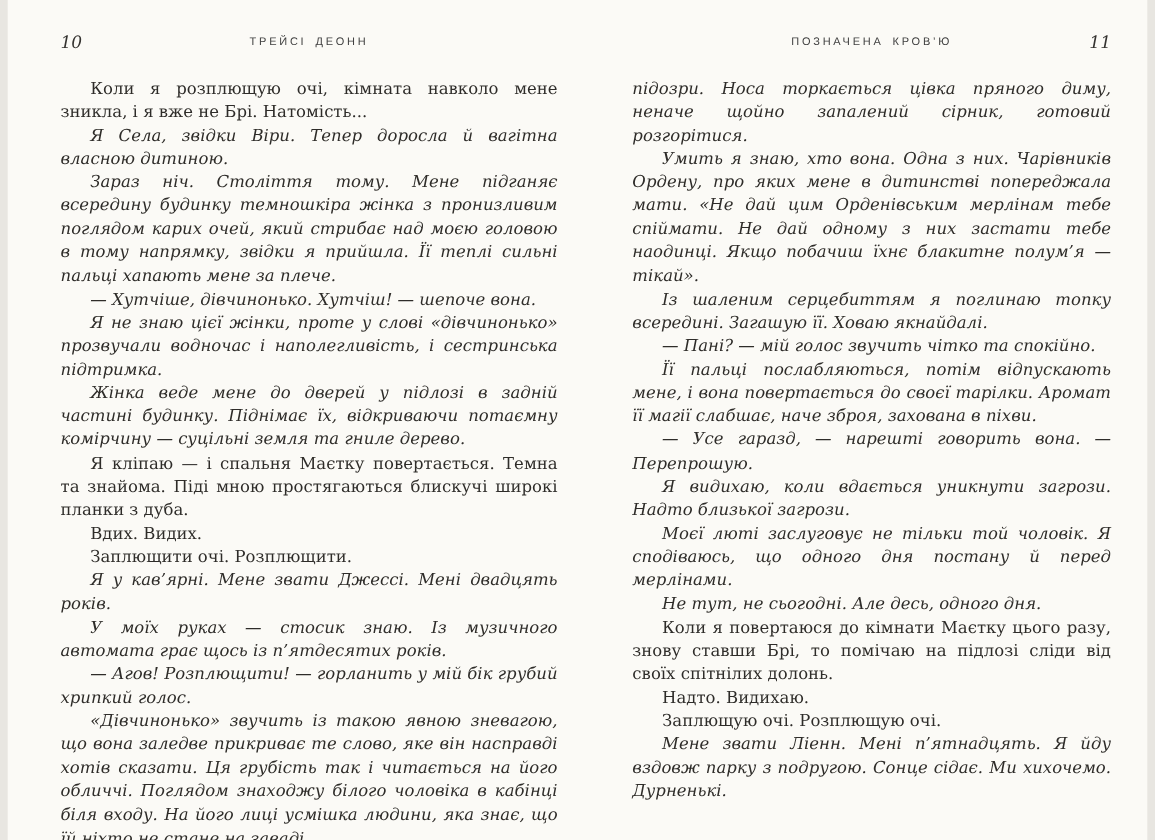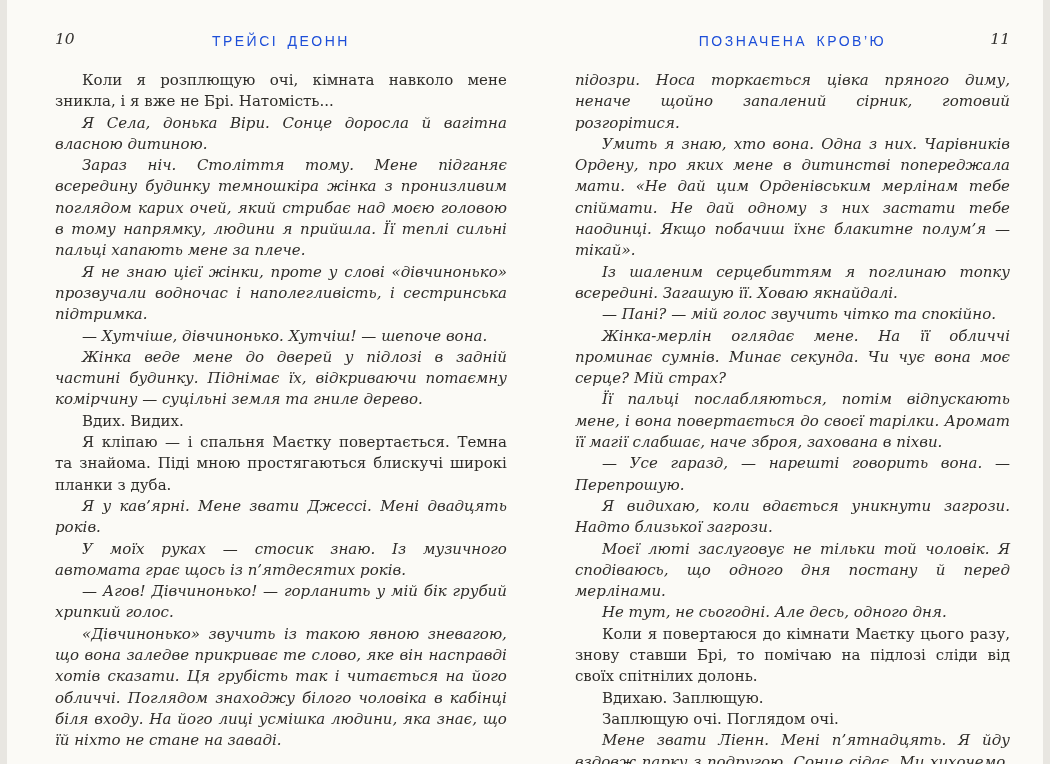--- a/index.html
+++ b/index.html
@@ -35,24 +35,24 @@
     height: 22px;
     margin-bottom: 18px;
   }
   .running-head {
     position: absolute;
     left: 0;
     right: 0;
     top: 3px;
     text-align: center;
     font-family: "Liberation Sans", sans-serif;
-    font-size: 14px;
+    font-size: 10px;
     letter-spacing: 2.5px;
     word-spacing: 3px;
-    color: #1d4ed8;
+    color: #404040;
     white-space: nowrap;
   }
   .page-number {
     position: absolute;
     top: 0;
     font-style: italic;
     font-size: 15.5px;
     color: #34322f;
   }
   .page-number.left-num { left: 0; }
@@ -79,50 +79,50 @@
 
 <div class="spread">
 
   <div class="page page-left">
     <div class="page-header">
       <span class="page-number left-num">10</span>
       <span class="running-head">ТРЕЙСІ ДЕОНН</span>
     </div>
     <div class="page-body">
         <p class="roman">Коли я розплющую очі, кімната навколо мене зникла, і я вже не Брі. Натомість...</p>
-        <p class="italic">Я Села, донька Віри. Сонце доросла й вагітна власною дитиною.</p>
-        <p class="italic">Зараз ніч. Століття тому. Мене підганяє всередину будинку темношкіра жінка з пронизливим поглядом карих очей, який стрибає над моєю головою в тому напрямку, людини я прийшла. Її теплі сильні пальці хапають мене за плече.</p>
+        <p class="italic">Я Села, звідки Віри. Тепер доросла й вагітна власною дитиною.</p>
+        <p class="italic">Зараз ніч. Століття тому. Мене підганяє всередину будинку темношкіра жінка з пронизливим поглядом карих очей, який стрибає над моєю головою в тому напрямку, звідки я прийшла. Її теплі сильні пальці хапають мене за плече.</p>
+        <p class="italic">— Хутчіше, дівчинонько. Хутчіш! — шепоче вона.</p>
         <p class="italic">Я не знаю цієї жінки, проте у слові «дівчинонько» прозвучали водночас і наполегливість, і сестринська підтримка.</p>
-        <p class="italic">— Хутчіше, дівчинонько. Хутчіш! — шепоче вона.</p>
         <p class="italic">Жінка веде мене до дверей у підлозі в задній частині будинку. Піднімає їх, відкриваючи потаємну комірчину — суцільні земля та гниле дерево.</p>
+        <p class="roman">Я кліпаю — і спальня Маєтку повертається. Темна та знайома. Піді мною простягаються блискучі широкі планки з дуба.</p>
         <p class="roman">Вдих. Видих.</p>
-        <p class="roman">Я кліпаю — і спальня Маєтку повертається. Темна та знайома. Піді мною простягаються блискучі широкі планки з дуба.</p>
+        <p class="roman">Заплющити очі. Розплющити.</p>
         <p class="italic">Я у кав’ярні. Мене звати Джессі. Мені двадцять років.</p>
         <p class="italic">У моїх руках — стосик знаю. Із музичного автомата грає щось із п’ятдесятих років.</p>
-        <p class="italic">— Агов! Дівчинонько! — горланить у мій бік грубий хрипкий голос.</p>
+        <p class="italic">— Агов! Розплющити! — горланить у мій бік грубий хрипкий голос.</p>
         <p class="italic">«Дівчинонько» звучить із такою явною зневагою, що вона заледве прикриває те слово, яке він насправді хотів сказати. Ця грубість так і читається на його обличчі. Поглядом знаходжу білого чоловіка в кабінці біля входу. На його лиці усмішка людини, яка знає, що їй ніхто не стане на заваді.</p>
       </div>
   </div>
 
   <div class="page page-right">
     <div class="page-header">
       <span class="running-head">ПОЗНАЧЕНА КРОВ’Ю</span>
       <span class="page-number right-num">11</span>
     </div>
     <div class="page-body">
         <p class="italic no-indent">підозри. Носа торкається цівка пряного диму, неначе щойно запалений сірник, готовий розгорітися.</p>
         <p class="italic">Умить я знаю, хто вона. Одна з них. Чарівників Ордену, про яких мене в дитинстві попереджала мати. «Не дай цим Орденівським мерлінам тебе спіймати. Не дай одному з них застати тебе наодинці. Якщо побачиш їхнє блакитне полум’я — тікай».</p>
         <p class="italic">Із шаленим серцебиттям я поглинаю топку всередині. Загашую її. Ховаю якнайдалі.</p>
         <p class="italic">— Пані? — мій голос звучить чітко та спокійно.</p>
-        <p class="italic">Жінка-мерлін оглядає мене. На її обличчі проминає сумнів. Минає секунда. Чи чує вона моє серце? Мій страх?</p>
         <p class="italic">Її пальці послабляються, потім відпускають мене, і вона повертається до своєї тарілки. Аромат її магії слабшає, наче зброя, захована в піхви.</p>
         <p class="italic">— Усе гаразд, — нарешті говорить вона. — Перепрошую.</p>
         <p class="italic">Я видихаю, коли вдається уникнути загрози. Надто близької загрози.</p>
         <p class="italic">Моєї люті заслуговує не тільки той чоловік. Я сподіваюсь, що одного дня постану й перед мерлінами.</p>
         <p class="italic">Не тут, не сьогодні. Але десь, одного дня.</p>
         <p class="roman">Коли я повертаюся до кімнати Маєтку цього разу, знову ставши Брі, то помічаю на підлозі сліди від своїх спітнілих долонь.</p>
-        <p class="roman">Вдихаю. Заплющую.</p>
-        <p class="roman">Заплющую очі. Поглядом очі.</p>
+        <p class="roman">Надто. Видихаю.</p>
+        <p class="roman">Заплющую очі. Розплющую очі.</p>
         <p class="italic">Мене звати Ліенн. Мені п’ятнадцять. Я йду вздовж парку з подругою. Сонце сідає. Ми хихочемо. Дурненькі.</p>
       </div>
   </div>
 
 </div>
 
 </body></html>

